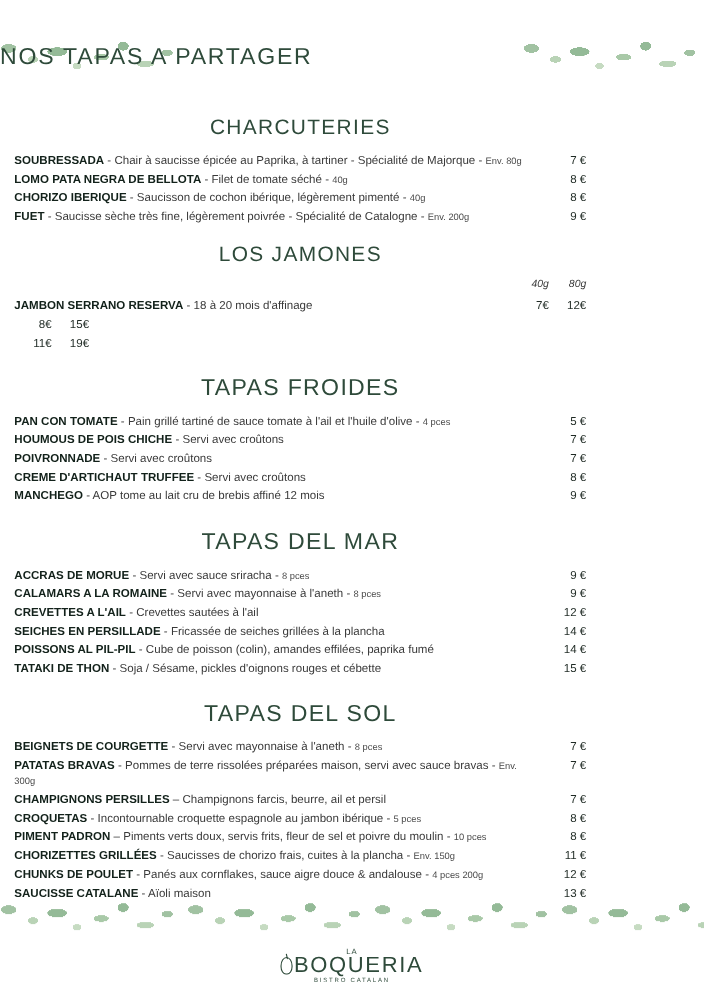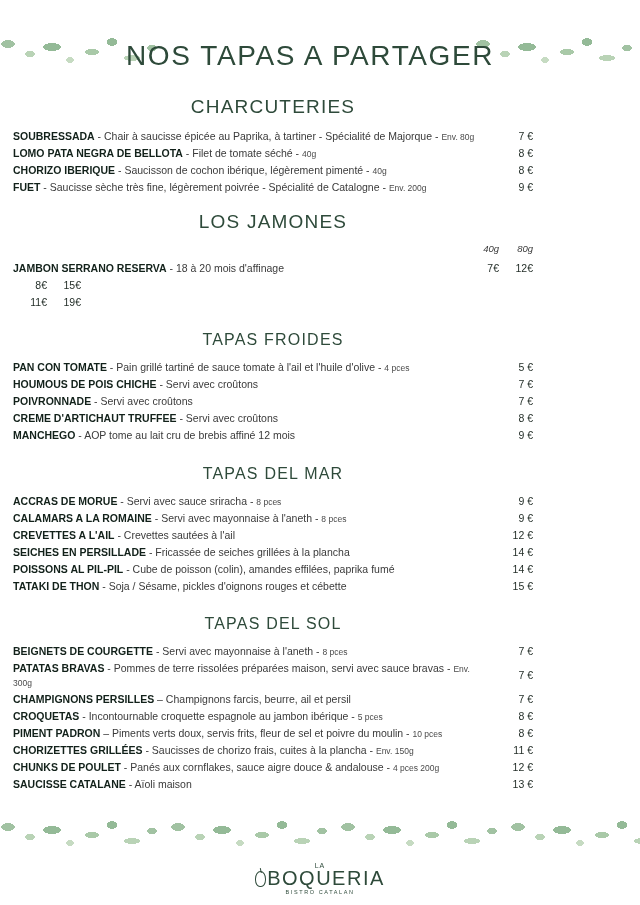--- a/index.html
+++ b/index.html
@@ -45,58 +45,58 @@
   .band-top-left  { top: 38px; left: 0;   width: 165px; }
   .band-top-right { top: 38px; left: 475px; width: 165px; }
   .band-bottom    { bottom: 58px; left: 0; width: 640px; height: 26px; }
 
   
   .doc-title {
     position: absolute;
     top: 40px;
     left: 0;
     width: 620px;
-    text-align: center;
-    font-size: 28px;
+    text-align: left;
+    font-size: 21px;
     letter-spacing: 1.6px;
     font-weight: 400;
     color: #2e4a3a;
     font-family: "Liberation Sans", sans-serif;
   }
 
   .content {
     position: absolute;
-    top: 82px;
+    top: 92px;
     left: 0;
     width: 546px;
   }
 
   .section {
     margin-bottom: 6px;
   }
   .section-title {
     text-align: center;
     font-size: 19px;
     letter-spacing: 1.2px;
     color: #2e4a3a;
     font-weight: 400;
     margin: 14px 0 10px 0;
   }
   .section-title.big {
-    font-size: 16px;
+    font-size: 21px;
     margin-top: 20px;
   }
 
   .items {
     width: 520px;
     margin: 0 auto;
   }
   .item {
     display: flex;
-    align-items: center;
+    align-items: flex-start;
     padding: 2px 0;
     line-height: 1.25;
   }
   .item .desc {
     flex: 1 1 auto;
     font-size: 10.5px;
     color: #2b2b2b;
     padding-right: 10px;
   }
   .item .name {

